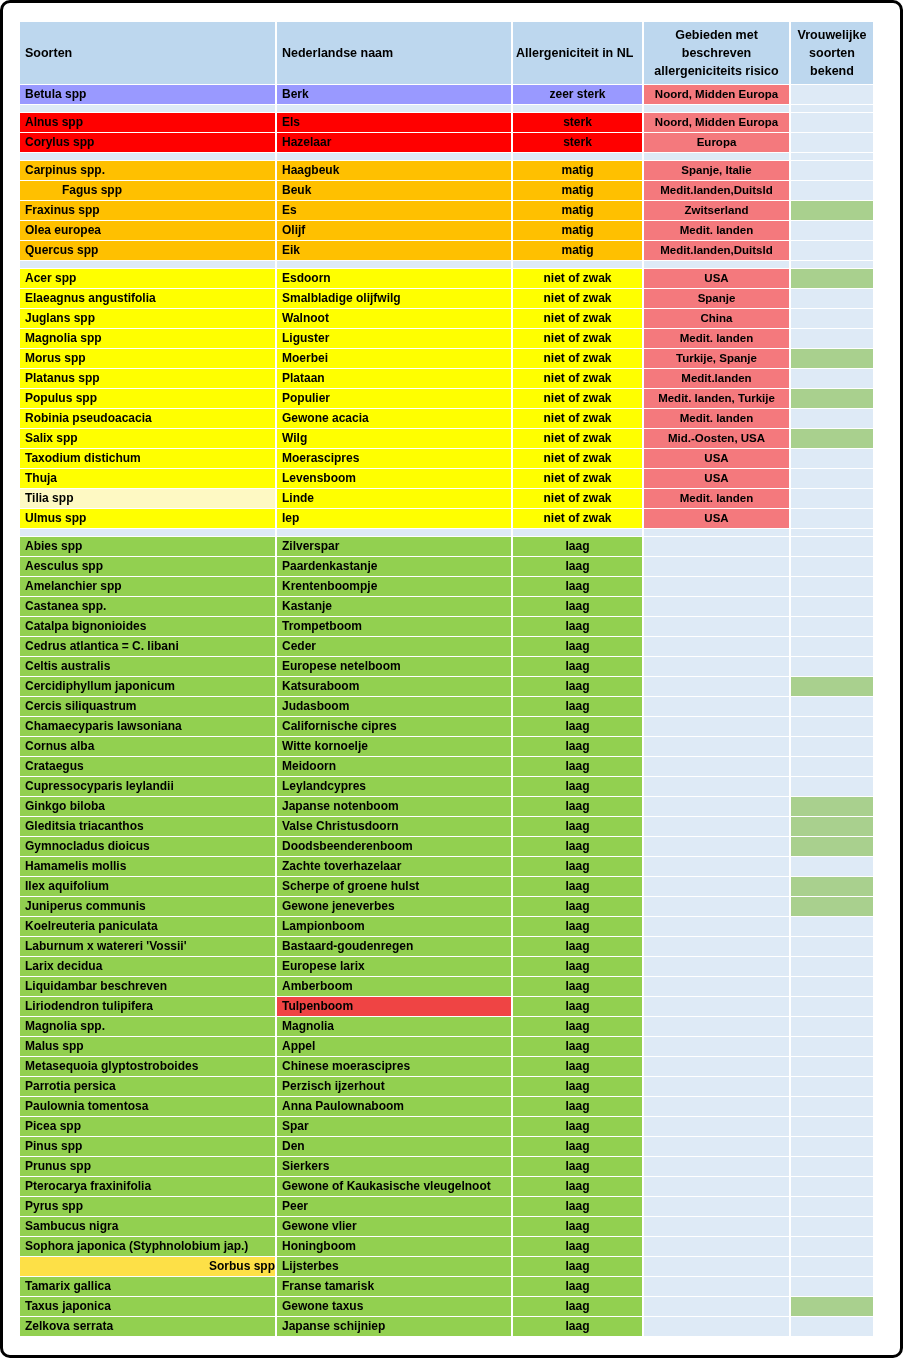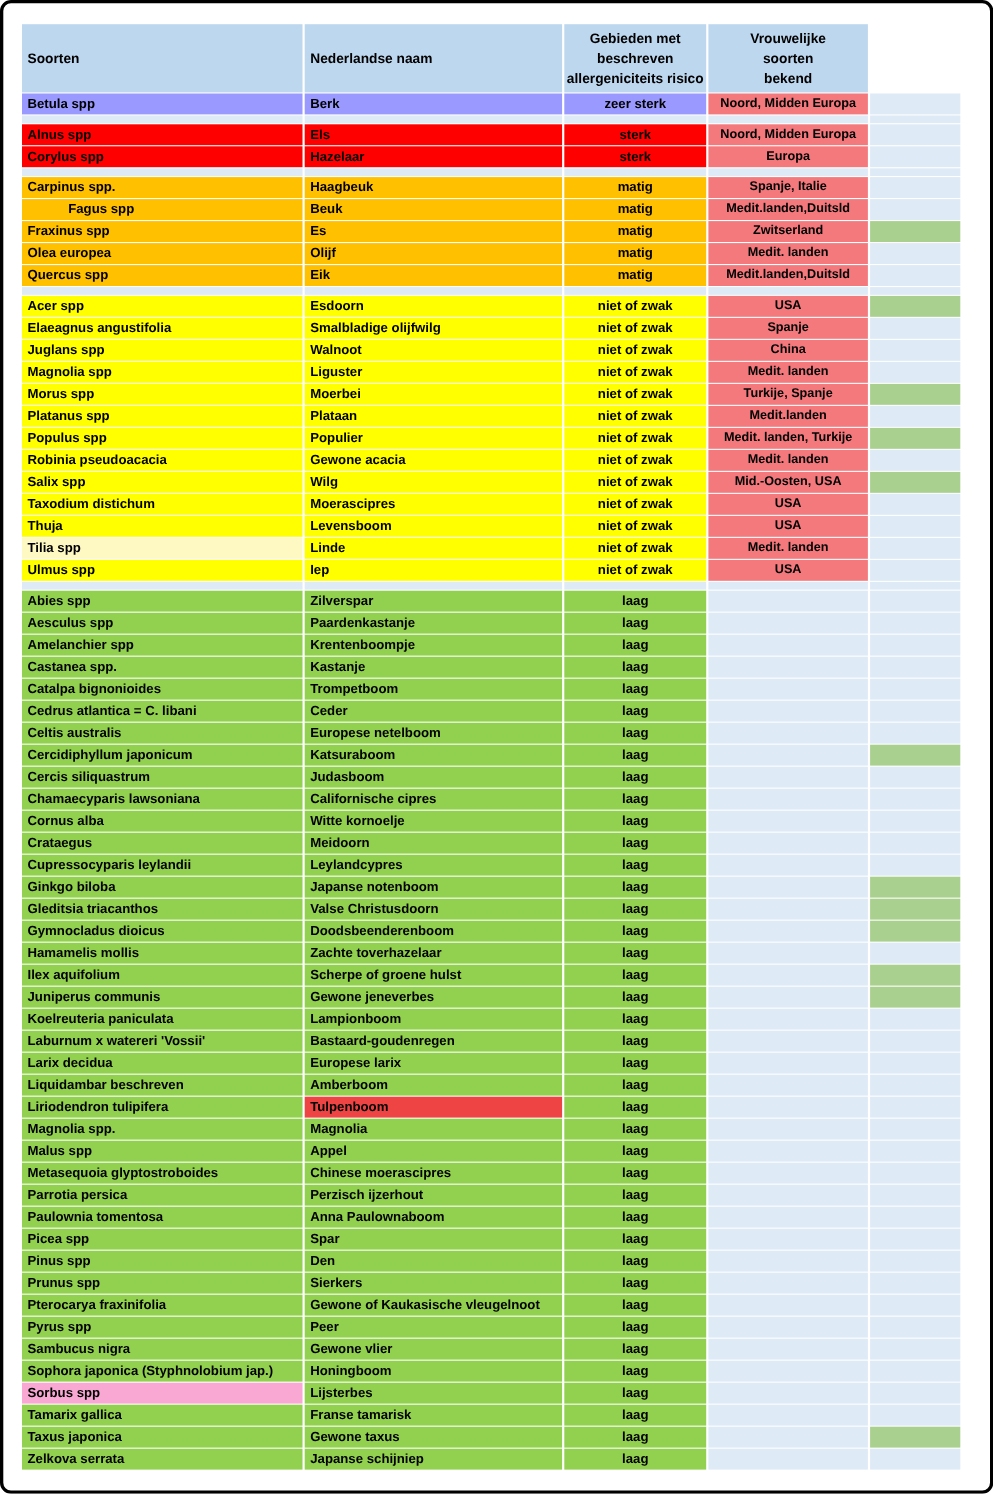--- a/index.html
+++ b/index.html
@@ -39,20 +39,21 @@
 </style>
 </head>
 <body>
 
 <div class="frame"></div>
 
 <div class="table">
   <div class="row header">
     <div class="cell c1 left" style="background: rgb(189, 215, 238);">Soorten</div>
     <div class="cell c2 left" style="background: rgb(189, 215, 238);">Nederlandse naam</div>
+    <div class="cell left" style="padding-left: 3px; background: rgb(189, 215, 238);">Allergeniciteit in NL</div>
     <div class="cell center" style="background: rgb(189, 215, 238);">Gebieden met
 beschreven
 allergeniciteits risico</div>
     <div class="cell center" style="background: rgb(189, 215, 238);">Vrouwelijke
 soorten
 bekend</div>
   </div>
   <div id="table-body">
       <div class="row body">
         <div class="cell c1" style="background: rgb(153, 153, 255);">Betula spp</div>
@@ -475,21 +476,21 @@
         <div class="cell c5" style="background: rgb(222, 234, 246);"></div>
       </div>
       <div class="row body">
         <div class="cell c1" style="background: rgb(146, 208, 80);">Sophora japonica (Styphnolobium jap.)</div>
         <div class="cell c2" style="background: rgb(146, 208, 80);">Honingboom</div>
         <div class="cell c3" style="background: rgb(146, 208, 80);">laag</div>
         <div class="cell c4" style="background: rgb(222, 234, 246);"></div>
         <div class="cell c5" style="background: rgb(222, 234, 246);"></div>
       </div>
       <div class="row body">
-        <div class="cell c1" style="background: #f9a8d4;">Sorbus spp</div>
+        <div class="cell c1" style="background: #fde047; text-align: right;">Sorbus spp</div>
         <div class="cell c2" style="background: rgb(146, 208, 80);">Lijsterbes</div>
         <div class="cell c3" style="background: rgb(146, 208, 80);">laag</div>
         <div class="cell c4" style="background: rgb(222, 234, 246);"></div>
         <div class="cell c5" style="background: rgb(222, 234, 246);"></div>
       </div>
       <div class="row body">
         <div class="cell c1" style="background: rgb(146, 208, 80);">Tamarix gallica</div>
         <div class="cell c2" style="background: rgb(146, 208, 80);">Franse tamarisk</div>
         <div class="cell c3" style="background: rgb(146, 208, 80);">laag</div>
         <div class="cell c4" style="background: rgb(222, 234, 246);"></div>

